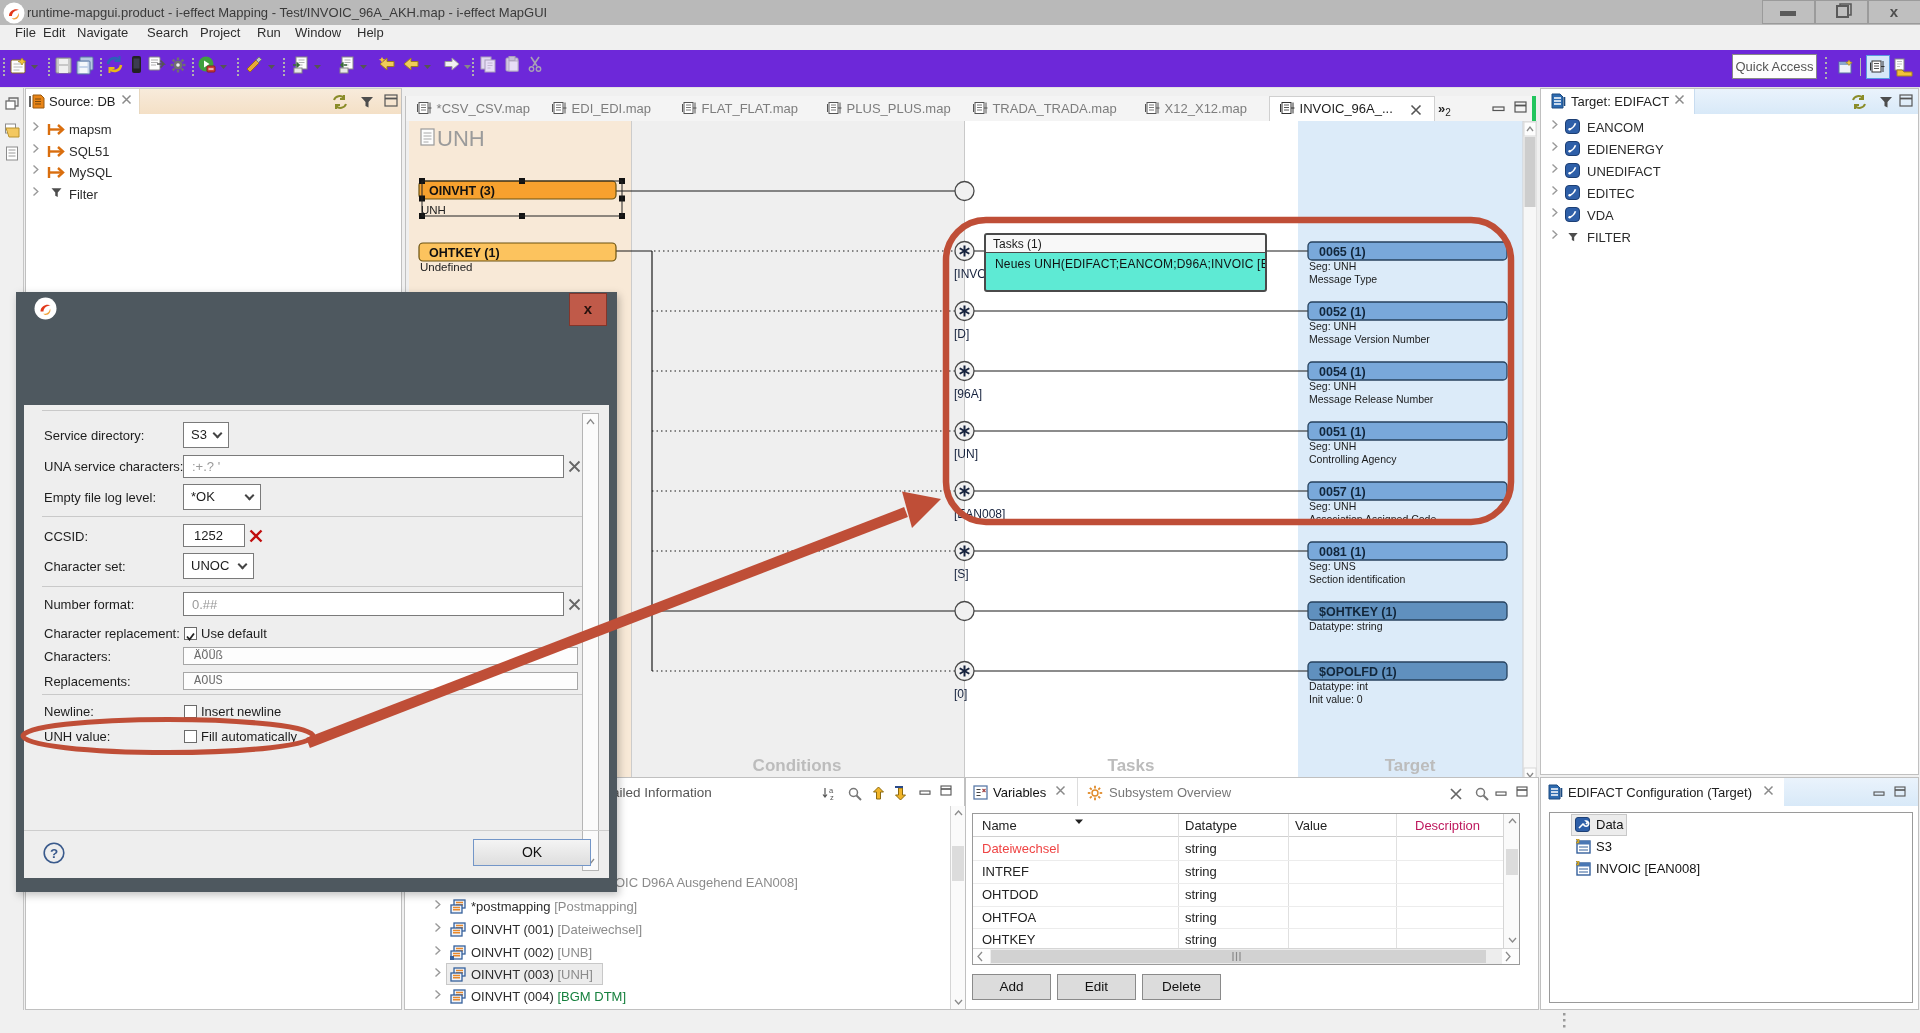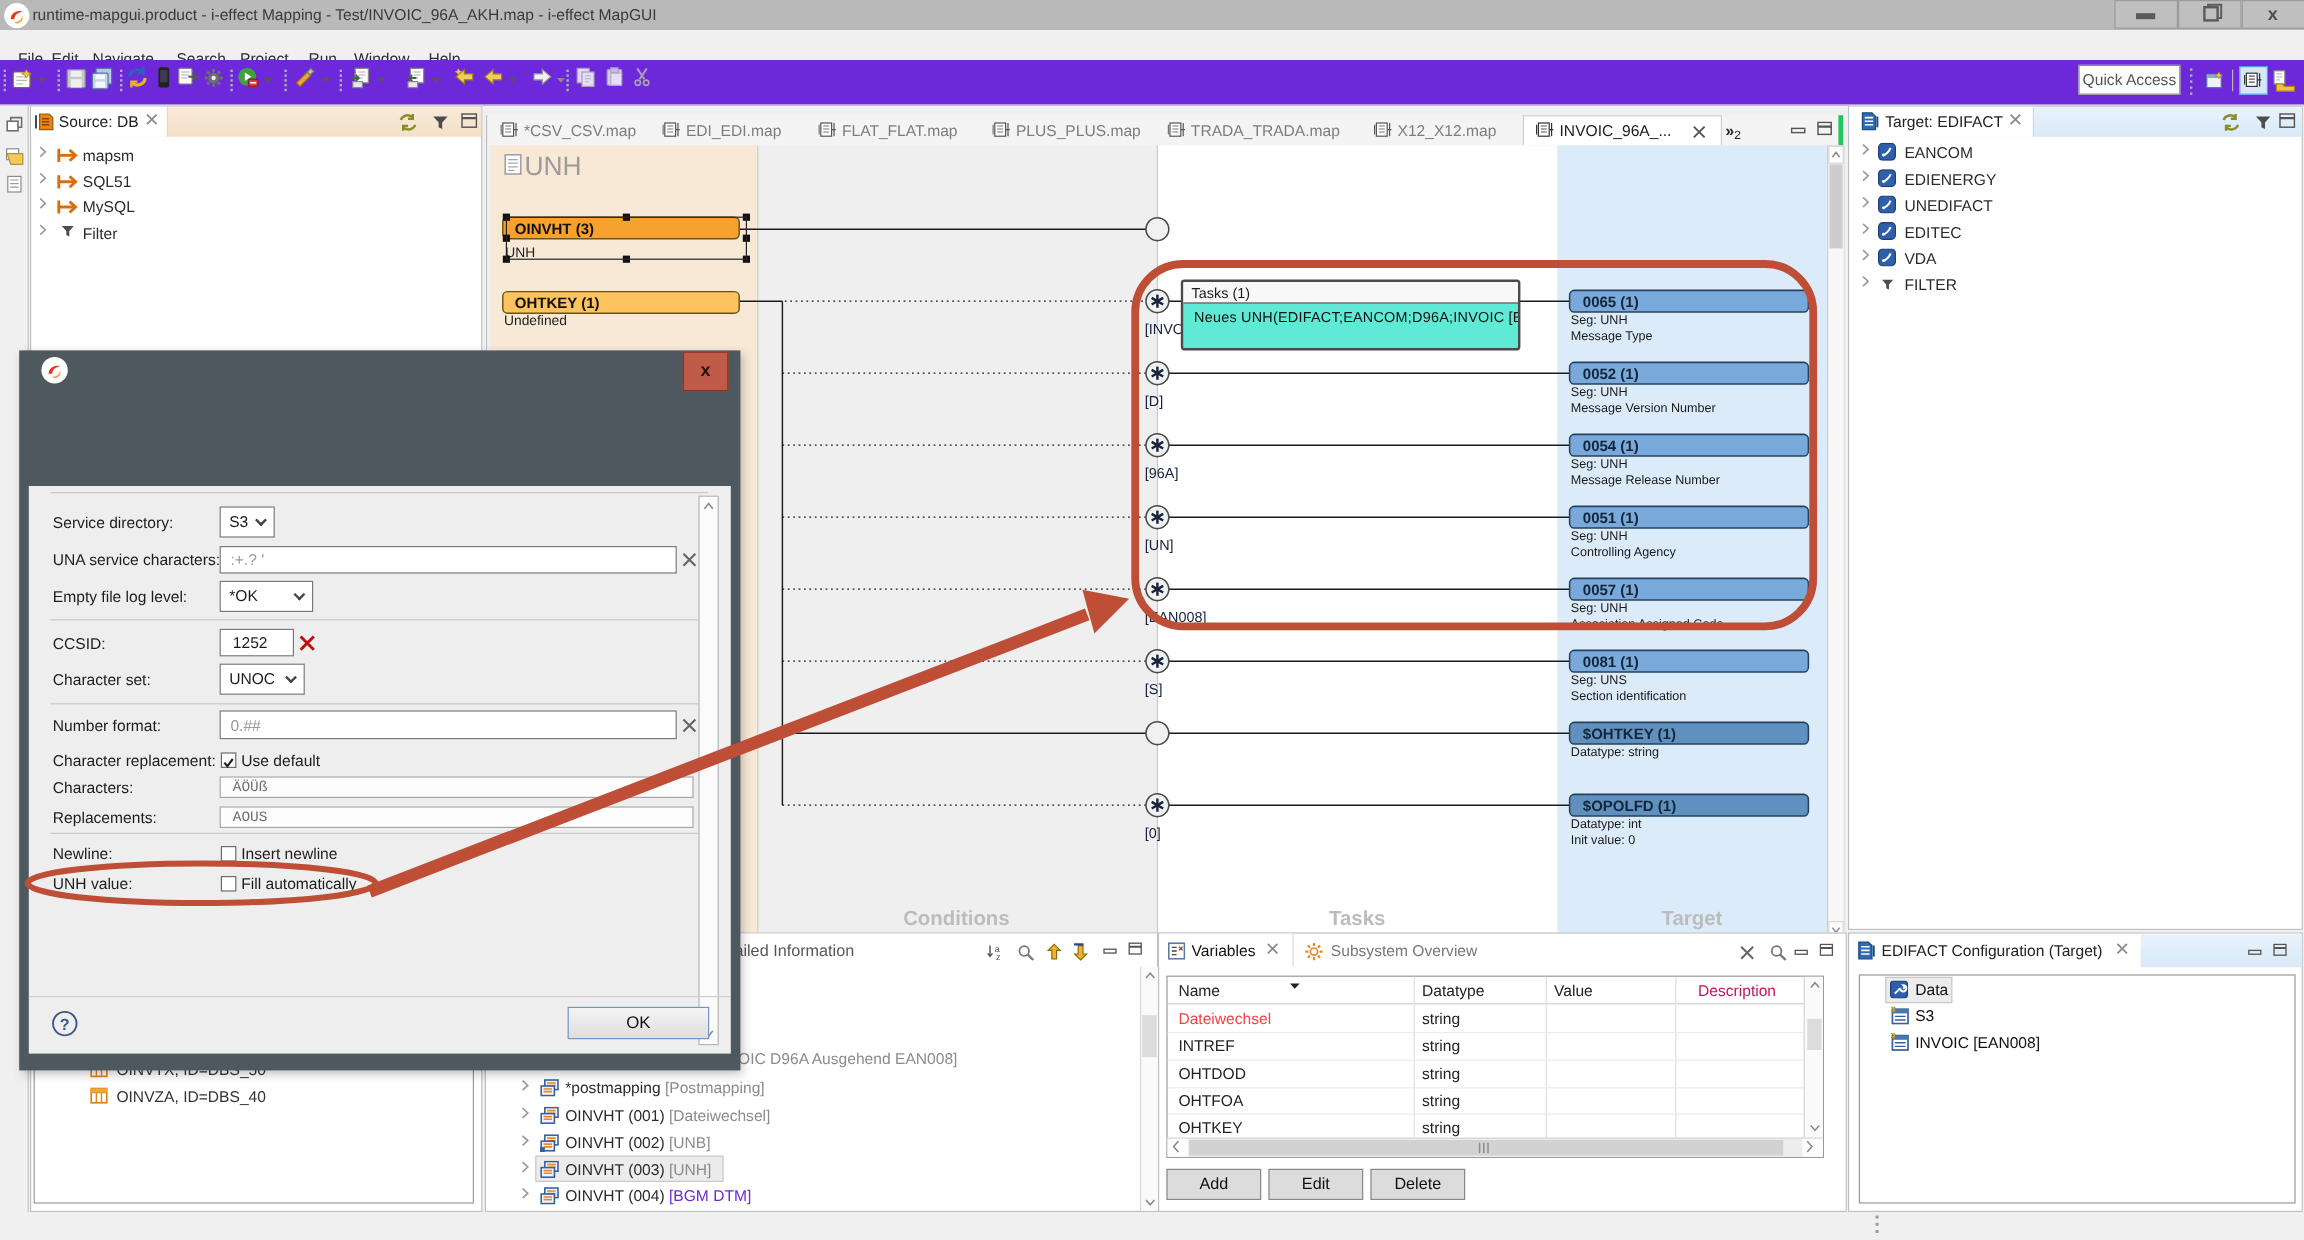--- a/index.html
+++ b/index.html
@@ -6,21 +6,21 @@
   html,body { width:1920px; height:1033px; overflow:hidden; }
   body { font-family:"Liberation Sans", sans-serif; background:#f0f0f0; position:relative; }
   .abs { position:absolute; }
   .mono { font-family:"Liberation Mono", monospace; }
 
   
   #titlebar { left:0; top:0; width:1920px; height:25px; background:#b9b9b9; }
   #titlebar .title { position:absolute; left:27px; top:5px; font-size:13px; color:#3a3a3a; }
   .winbtn { position:absolute; top:0; height:24px; width:53px; border:1px solid #9b9b9b; background:#bfbfbf; }
   #menubar { left:0; top:25px; width:1920px; height:25px; background:#f0f0f0; }
-  .menuitem { position:absolute; top:16px; font-size:13px; color:#2e2e2e; }
+  .menuitem { position:absolute; top:0; font-size:13px; color:#2e2e2e; }
   #toolbar { left:0; top:50px; width:1920px; height:38px; background:#6d28d9; border-bottom:1px solid #e2e2e2; }
   .treerow { position:absolute; font-size:13px; color:#2b2b2b; white-space:nowrap; }
 
   
   .edtab { position:absolute; top:5px; height:25px; font-size:13px; color:#7d7d7d; white-space:nowrap; }
   .edtab.active { color:#1c1c1c; }
 
   
   #dialog { left:16px; top:292px; width:601px; height:600px; background:#4e585f; z-index:40; box-shadow:2px 3px 8px rgba(0,0,0,.25); }
   #dlg-white { position:absolute; left:8px; top:33px; width:585px; height:80px;
@@ -333,34 +333,20 @@
       </g>
     </svg>
   <svg class="abs" style="left:23px;top:96px" width="15" height="15" viewBox="0 0 18 18">
       <path d="M3 4 h12 l-4.5 5 v5.5 l-3 -1.5 v-4 z" fill="#4d4d4d"></path>
     </svg>
   <span class="treerow" style="left:43px;top:33px">mapsm</span>
   <span class="treerow" style="left:43px;top:55px">SQL51</span>
   <span class="treerow" style="left:43px;top:76px">MySQL</span>
   <span class="treerow" style="left:43px;top:98px">Filter</span>
 
-  <div class="abs" style="left:2px;top:790px;width:367px;height:124px;border:1px solid #9a9a9a">
-    <svg class="abs" style="left:46px;top:4px" width="16" height="15" viewBox="0 0 16 15">
-        <rect x="1" y="1" width="13" height="12" fill="#fff" stroke="#e0830f" stroke-width="1.4"></rect>
-        <path d="M1 4.5 h13 M5.3 1 v12 M9.6 1 v12" stroke="#e0830f" stroke-width="1.2"></path>
-        <rect x="1" y="1" width="13" height="3.5" fill="#f0a43c"></rect>
-      </svg>
-    <span class="abs" style="left:68px;top:4px;font-size:13px;color:#333">OINVTX, ID=DBS_50</span>
-    <svg class="abs" style="left:46px;top:26px" width="16" height="15" viewBox="0 0 16 15">
-        <rect x="1" y="1" width="13" height="12" fill="#fff" stroke="#e0830f" stroke-width="1.4"></rect>
-        <path d="M1 4.5 h13 M5.3 1 v12 M9.6 1 v12" stroke="#e0830f" stroke-width="1.2"></path>
-        <rect x="1" y="1" width="13" height="3.5" fill="#f0a43c"></rect>
-      </svg>
-    <span class="abs" style="left:68px;top:26px;font-size:13px;color:#333">OINVZA, ID=DBS_40</span>
-  </div>
 </div>
 
 <div class="abs" style="left:405px;top:96px;width:1131px;height:687px;background:#f4f4f4;border-left:1px solid #c0c0c0;border-right:4px solid #22c55e">
 
   <div class="edtab" style="left:11px"><svg width="16" height="14" viewBox="0 0 16 14" style="vertical-align:-2px">
         <rect x="2" y="1.5" width="9" height="11" fill="#fff" stroke="#555"></rect>
         <path d="M4 4 h5 M4 6.5 h5 M4 9 h5" stroke="#777"></path>
         <path d="M0.5 3 v8 M13 1.5 v11 M11 7 h3.5" stroke="#555"></path>
       </svg> *CSV_CSV.map</div>
   <div class="edtab" style="left:146px"><svg width="16" height="14" viewBox="0 0 16 14" style="vertical-align:-2px">
@@ -751,21 +737,21 @@
   <svg class="abs" style="left:45px;top:211px" width="17" height="15" viewBox="0 0 17 15">
       <rect x="4" y="1" width="11" height="8" fill="#eef3fa" stroke="#35609c" stroke-width="1.3"></rect>
       <path d="M6 3.5 h7 M6 5.7 h7" stroke="#e8882a" stroke-width="1.4"></path>
       <rect x="1" y="6" width="11" height="8" fill="#eef3fa" stroke="#35609c" stroke-width="1.3"></rect>
       <path d="M3 8.5 h7 M3 10.7 h7" stroke="#e8882a" stroke-width="1.4"></path>
     </svg>
   <div class="treerow" style="left:66px;top:121px">*postmapping <span style="color:#8b8b8b">[Postmapping]</span></div>
   <div class="treerow" style="left:66px;top:144px">OINVHT (001) <span style="color:#8b8b8b">[Dateiwechsel]</span></div>
   <div class="treerow" style="left:66px;top:167px">OINVHT (002) <span style="color:#8b8b8b">[UNB]</span></div>
   <div class="treerow" style="left:66px;top:189px">OINVHT (003) <span style="color:#8b8b8b">[UNH]</span></div>
-  <div class="treerow" style="left:66px;top:211px">OINVHT (004) <span style="color:#6d28d9">[BGM DTM]</span></div>
+  <div class="treerow" style="left:66px;top:211px">OINVHT (004) <span style="color:#15803d">[BGM DTM]</span></div>
 
   <div class="abs" style="left:545px;top:28px;width:15px;height:203px;background:#fafafa;border-left:1px solid #d5d5d5">
     <svg class="abs" style="left:1px;top:2px" width="13" height="10">
         <path d="M3 7 l3.5 -4 l3.5 4" stroke="#8a8a8a" fill="none" stroke-width="1.3"></path>
       </svg>
     <div class="abs" style="left:1px;top:40px;width:12px;height:35px;background:#dcdcdc"></div>
     <svg class="abs" style="left:1px;top:192px" width="13" height="10">
         <path d="M3 2 l3.5 4 l3.5 -4" stroke="#8a8a8a" fill="none" stroke-width="1.3"></path>
       </svg>
   </div>

